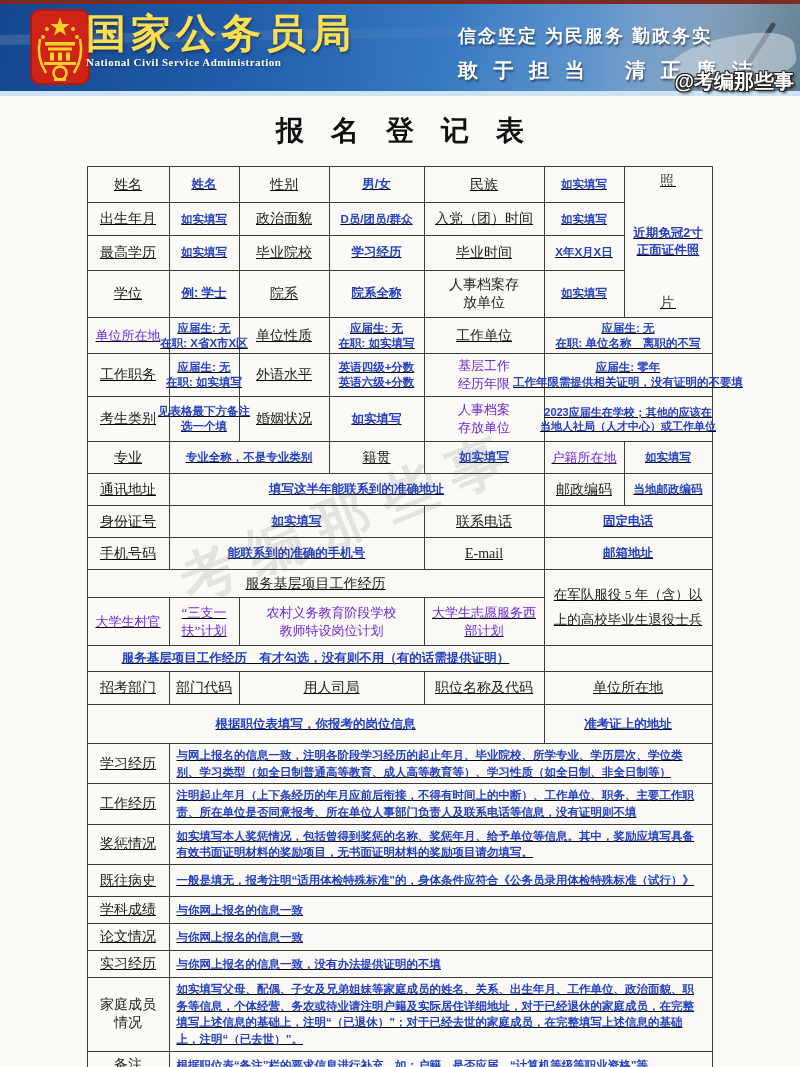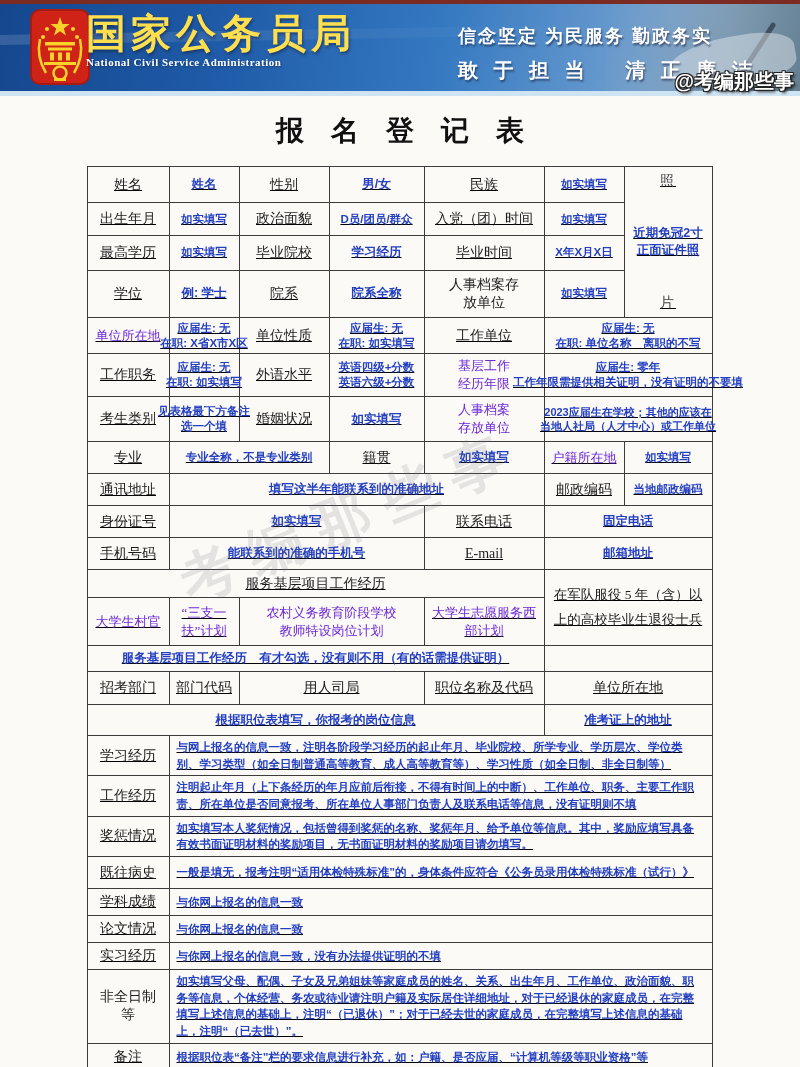--- a/index.html
+++ b/index.html
@@ -293,21 +293,21 @@
   </tr>
 
   <tr style="height:33px">
     <td class="lbl"><span>招考部门</span></td>
     <td class="lbl"><span>部门代码</span></td>
     <td class="lbl" colspan="2"><span>用人司局</span></td>
     <td class="lbl"><span>职位名称及代码</span></td>
     <td class="lbl" colspan="2"><span>单位所在地</span></td>
   </tr>
 
-  <tr style="height:31px">
+  <tr style="height:39px">
     <td class="note" colspan="5"><span class="nw">根据职位表填写，你报考的岗位信息</span></td>
     <td class="note" colspan="2"><span class="nw">准考证上的地址</span></td>
   </tr>
 
   <tr style="height:34px">
     <td class="lbl"><span>学习经历</span></td>
     <td class="para" colspan="6"><span>与网上报名的信息一致，注明各阶段学习经历的起止年月、毕业院校、所学专业、学历层次、学位类别、学习类型（如全日制普通高等教育、成人高等教育等）、学习性质（如全日制、非全日制等）</span></td>
   </tr>
 
   <tr style="height:34px">
@@ -334,21 +334,21 @@
     <td class="lbl"><span>论文情况</span></td>
     <td class="para" colspan="6"><span class="nw">与你网上报名的信息一致</span></td>
   </tr>
 
   <tr style="height:27px">
     <td class="lbl"><span>实习经历</span></td>
     <td class="para" colspan="6"><span class="nw">与你网上报名的信息一致，没有办法提供证明的不填</span></td>
   </tr>
 
   <tr style="height:52px">
-    <td class="lbl"><span class="w4">非全日制等</span></td>
+    <td class="lbl"><span class="w4">家庭成员情况</span></td>
     <td class="para" colspan="6"><span>如实填写父母、配偶、子女及兄弟姐妹等家庭成员的姓名、关系、出生年月、工作单位、政治面貌、职务等信息，个体经营、务农或待业请注明户籍及实际居住详细地址，对于已经退休的家庭成员，在完整填写上述信息的基础上，注明“（已退休）”；对于已经去世的家庭成员，在完整填写上述信息的基础上，注明“（已去世）”。</span></td>
   </tr>
 
   <tr style="height:28px">
     <td class="lbl"><span>备注</span></td>
     <td class="para" colspan="6"><span>根据职位表“备注”栏的要求信息进行补充，如：户籍、是否应届、“计算机等级等职业资格”等</span></td>
   </tr>
 </tbody>
     </table>
 </div>

